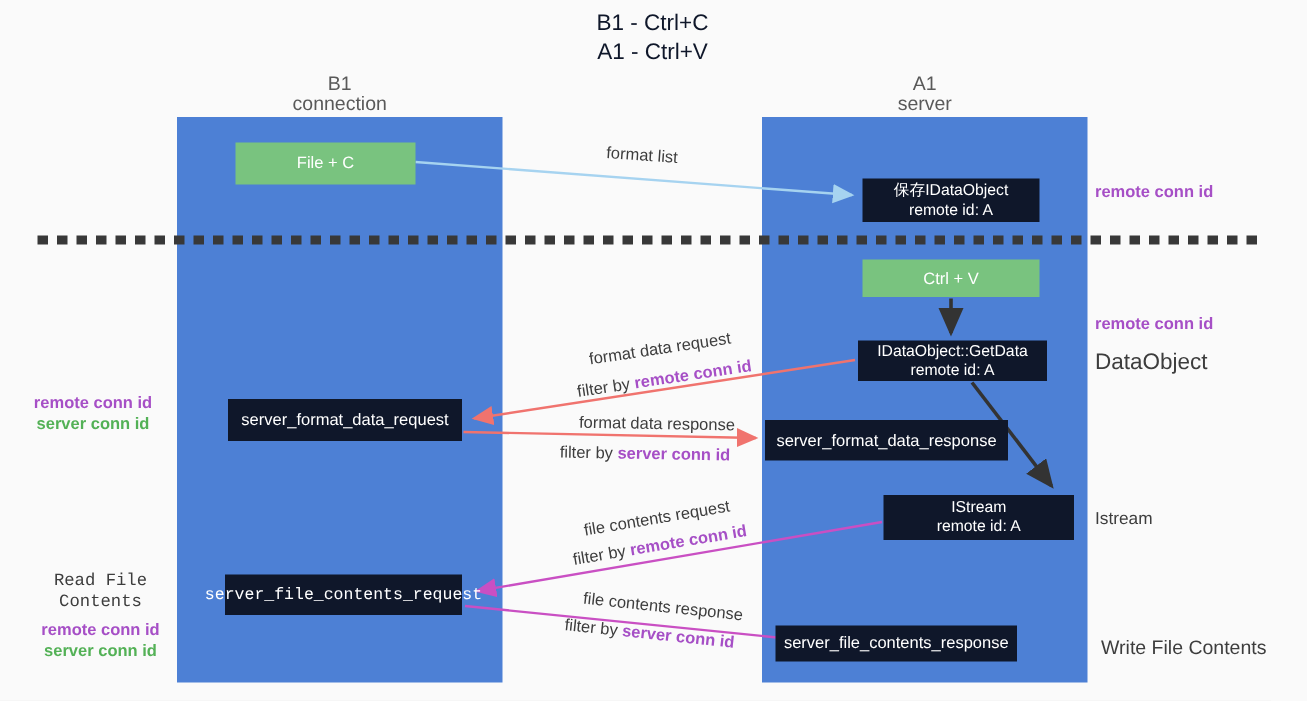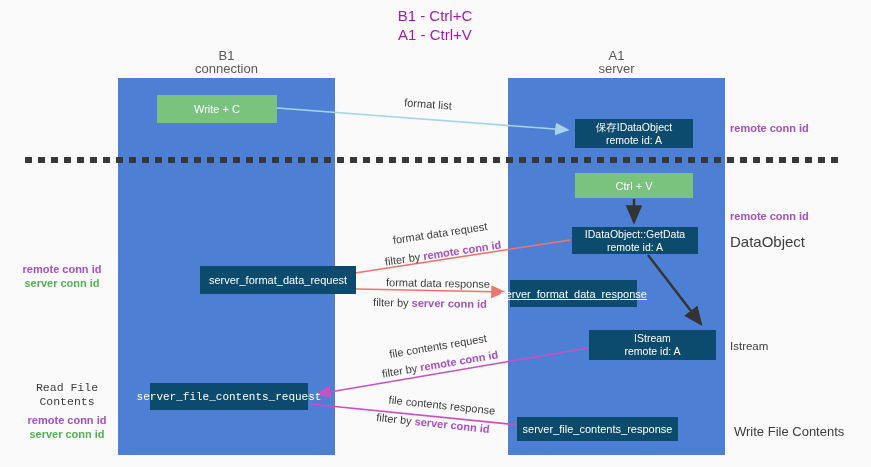--- a/index.html
+++ b/index.html
@@ -2,27 +2,27 @@
 <html><head>
 <meta charset="utf-8">
 <style>
   * { margin:0; padding:0; box-sizing:border-box; }
   body { font-family:"Liberation Sans", sans-serif; background:#e9e9e9; }
   .canvas {
     position:relative; width:871px; height:467px; background:#fafafa;
     overflow:hidden; font-family:"Liberation Sans", sans-serif;
   }
   .title { position:absolute; left:330px; top:6px; width:210px; text-align:center;
-           color:#a21caf; font-size:15px; line-height:19px; }
+           color:#0f172a; font-size:15px; line-height:19px; }
   .col-header { position:absolute; width:217px; text-align:center; color:#595959;
                 font-size:13px; line-height:13px; top:49px; }
   .column { position:absolute; top:78px; width:217px; height:377px; background:#4d80d5; }
   .box { position:absolute; display:flex; flex-direction:column; align-items:center;
          justify-content:center; color:#ffffff; text-align:center; }
-  .orange { background:#0c4a6e; }
+  .orange { background:#0f172a; }
   .greenbtn { background:#79c37f; }
   .box .l1 { font-size:10.5px; line-height:13px; }
   .box .single { font-size:11px; }
   .svg-layer { position:absolute; left:0; top:0; width:871px; height:467px; pointer-events:none; }
   .flow-label { position:absolute; white-space:nowrap; font-size:11px; color:#3d3d3d;
                 transform-origin:center; }
   .purple { color:#a64fc6; font-weight:bold; }
   .greentx { color:#53b156; font-weight:bold; }
   .dark { color:#3d3d3d; font-weight:normal; }
   .side-label { position:absolute; white-space:nowrap; font-size:11px; }
@@ -69,42 +69,42 @@
     <line x1="277" y1="108" x2="568" y2="130" stroke="#a6d3f0" stroke-width="1.6" marker-end="url(#m-blue)"></line>
     <line x1="634" y1="199" x2="634" y2="222" stroke="#333333" stroke-width="2.4" marker-end="url(#m-black)"></line>
     <line x1="570" y1="240" x2="316" y2="279" stroke="#f0736e" stroke-width="1.6" marker-end="url(#m-red)"></line>
     <line x1="309" y1="288" x2="504" y2="292" stroke="#f0736e" stroke-width="1.6" marker-end="url(#m-red)"></line>
     <line x1="648" y1="255" x2="701" y2="324" stroke="#333333" stroke-width="2.4" marker-end="url(#m-black)"></line>
     <line x1="588" y1="348" x2="318" y2="394" stroke="#c94fc3" stroke-width="1.6" marker-end="url(#m-magenta)"></line>
     <line x1="310" y1="404" x2="538" y2="427" stroke="#c94fc3" stroke-width="1.6" marker-end="url(#m-magenta)"></line>
   </svg>
 
   <div class="box greenbtn" style="left:157px; top:95px; width:120px; height:28px;">
-    <div class="single">Write + C</div>
+    <div class="single">File + C</div>
   </div>
 
   <div class="box orange" style="left:575px; top:119px; width:118px; height:29px;">
     <div class="l1">保存IDataObject</div>
     <div class="l1">remote id: A</div>
   </div>
 
   <div class="box greenbtn" style="left:575px; top:173px; width:118px; height:25px;">
     <div class="single">Ctrl + V</div>
   </div>
 
   <div class="box orange" style="left:572px; top:227px; width:126px; height:27px;">
     <div class="l1">IDataObject::GetData</div>
     <div class="l1">remote id: A</div>
   </div>
 
-  <div class="box orange" style="left:152px; top:266px; width:156px; height:28px;margin-left:48px;">
+  <div class="box orange" style="left:152px; top:266px; width:156px; height:28px;">
     <div class="single">server_format_data_request</div>
   </div>
 
-  <div class="box orange" style="left:510px; top:280px; width:127px; height:27px;text-decoration:underline;">
+  <div class="box orange" style="left:510px; top:280px; width:162px; height:27px;">
     <div class="single">server_format_data_response</div>
   </div>
 
   <div class="box orange" style="left:589px; top:330px; width:127px; height:30px;">
     <div class="l1">IStream</div>
     <div class="l1">remote id: A</div>
   </div>
 
   <div class="box orange" style="left:150px; top:383px; width:158px; height:27px;font-family:Liberation Mono, monospace;">
     <div class="single">server_file_contents_request</div>

